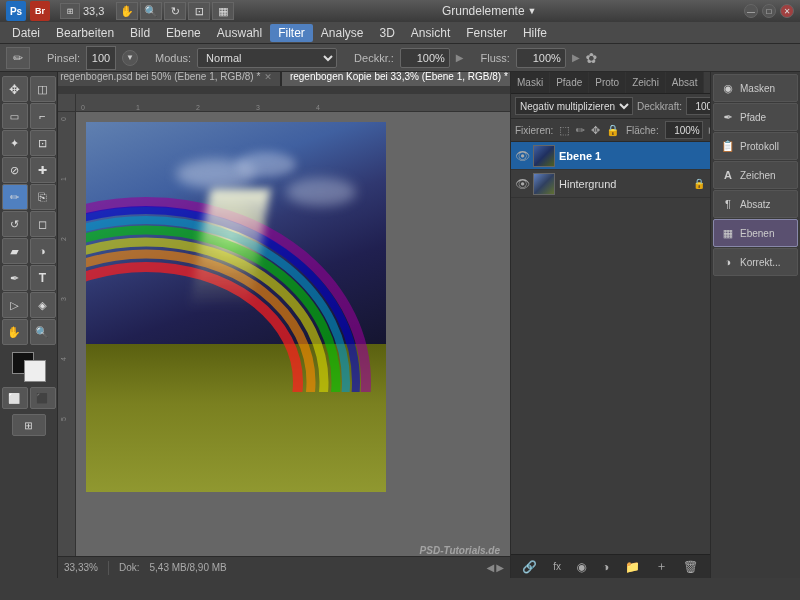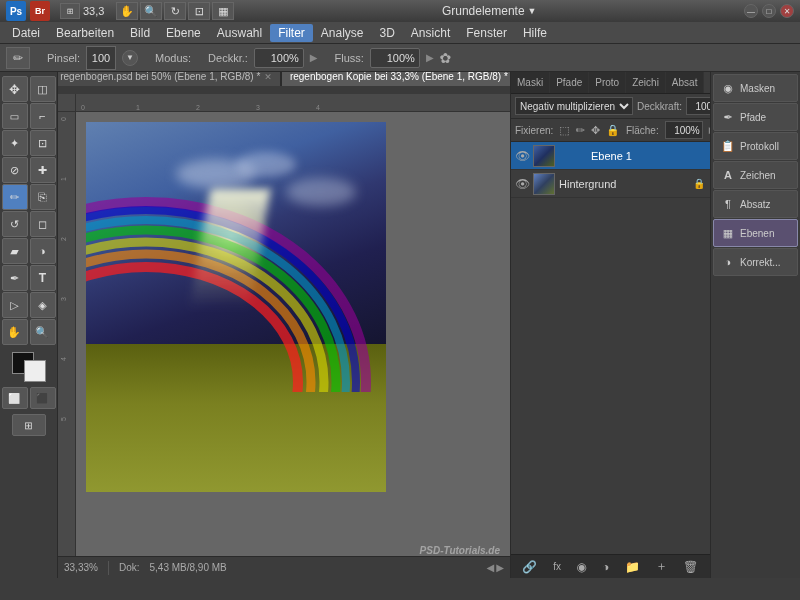--- a/index.html
+++ b/index.html
@@ -220,21 +220,21 @@
     
     #layers-list { flex: 1; overflow-y: auto; background: #3c3c3c; }
     .layer-row {
       display: flex; align-items: center; height: 28px; padding: 0 4px; gap: 4px;
       border-bottom: 1px solid #333; cursor: pointer;
     }
     .layer-row.selected { background: #2060a0; }
     .layer-vis { font-size: 12px; color: #aaa; cursor: pointer; width: 14px; text-align: center; }
     .layer-thumb { width: 22px; height: 22px; background: #555; border: 1px solid #666; flex-shrink: 0; overflow: hidden; }
     .layer-name { font-size: 11px; flex: 1; color: #ddd; }
-    .layer-row.selected .layer-name { color: #fff; font-weight: normal; margin-left: 32px; }
+    .layer-row.selected .layer-name { color: #fff; font-weight: bold; }
     .layer-lock { font-size: 10px; color: #888; }
 
     
     #layer-actions {
       height: 24px; background: #2e2e2e; border-top: 1px solid #222;
       display: flex; align-items: center; justify-content: space-around; padding: 0 4px;
     }
     .layer-action-btn { font-size: 12px; color: #aaa; cursor: pointer; padding: 0 3px; }
 
     
@@ -306,20 +306,25 @@
 </div>
 
 <div id="tooloptions">
   <div style="width:24px;height:22px;background:#555;border:1px solid #666;display:flex;align-items:center;justify-content:center;font-size:12px;cursor:pointer;">✏</div>
   <span class="tool-opt-label">Pinsel:</span>
   <div class="size-box">
       <span>100</span>
     </div>
   <div style="width:16px;height:16px;background:#555;border:1px solid #666;border-radius:50%;cursor:pointer;display:flex;align-items:center;justify-content:center;font-size:8px;">▼</div>
   <span class="tool-opt-label">Modus:</span>
+  <select class="tool-opt-select">
+    <option>Normal</option>
+    <option>Multiplizieren</option>
+    <option>Aufhellen</option>
+  </select>
   <span class="tool-opt-label">Deckkr.:</span>
   <input class="tool-opt-input" value="100%" style="">
   <div style="font-size:10px;color:#888;cursor:pointer;">▶</div>
   <span class="tool-opt-label">Fluss:</span>
   <input class="tool-opt-input" value="100%" style="">
   <div style="font-size:10px;color:#888;cursor:pointer;">▶</div>
   <div style="font-size:14px;color:#aaa;cursor:pointer;">✿</div>
 </div>
 
 <div id="main">

